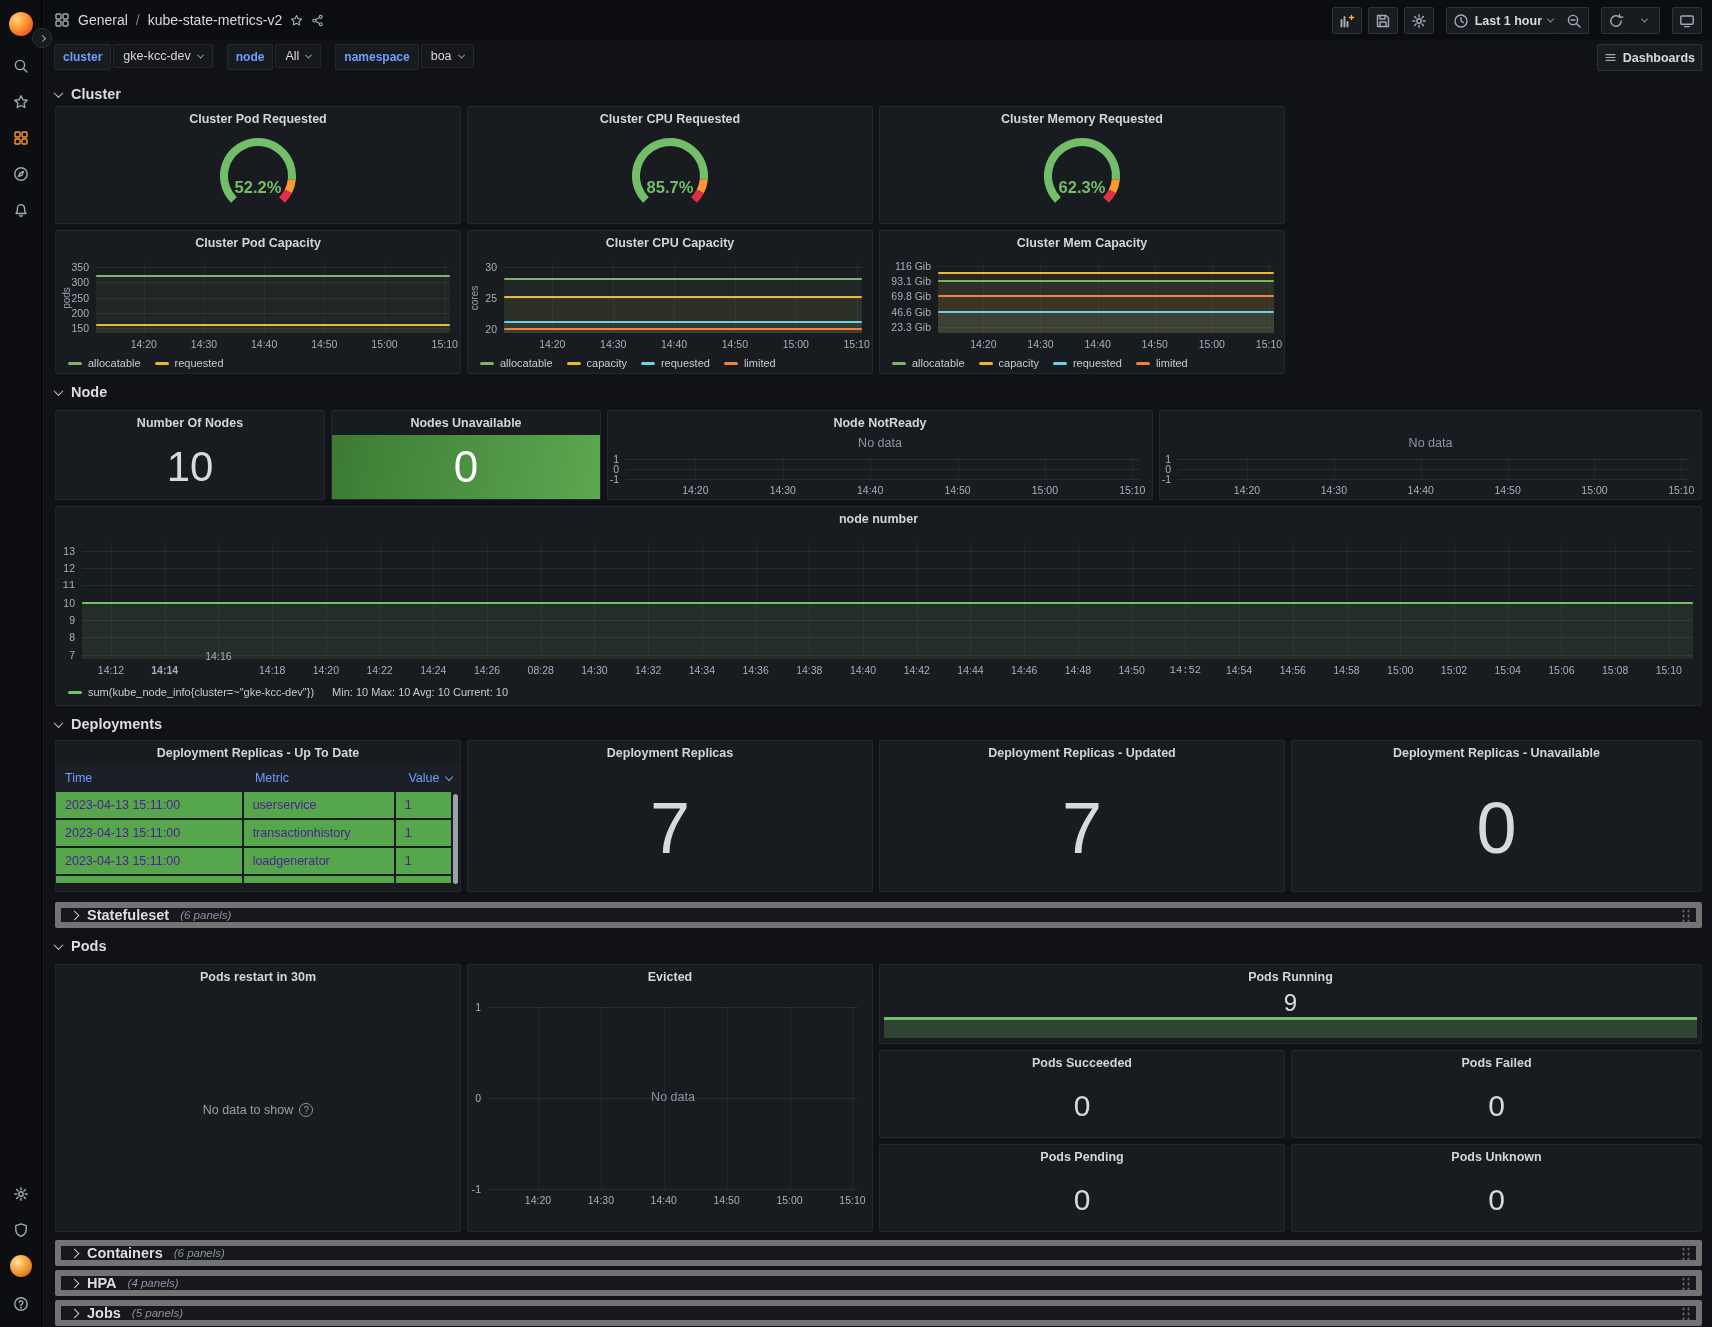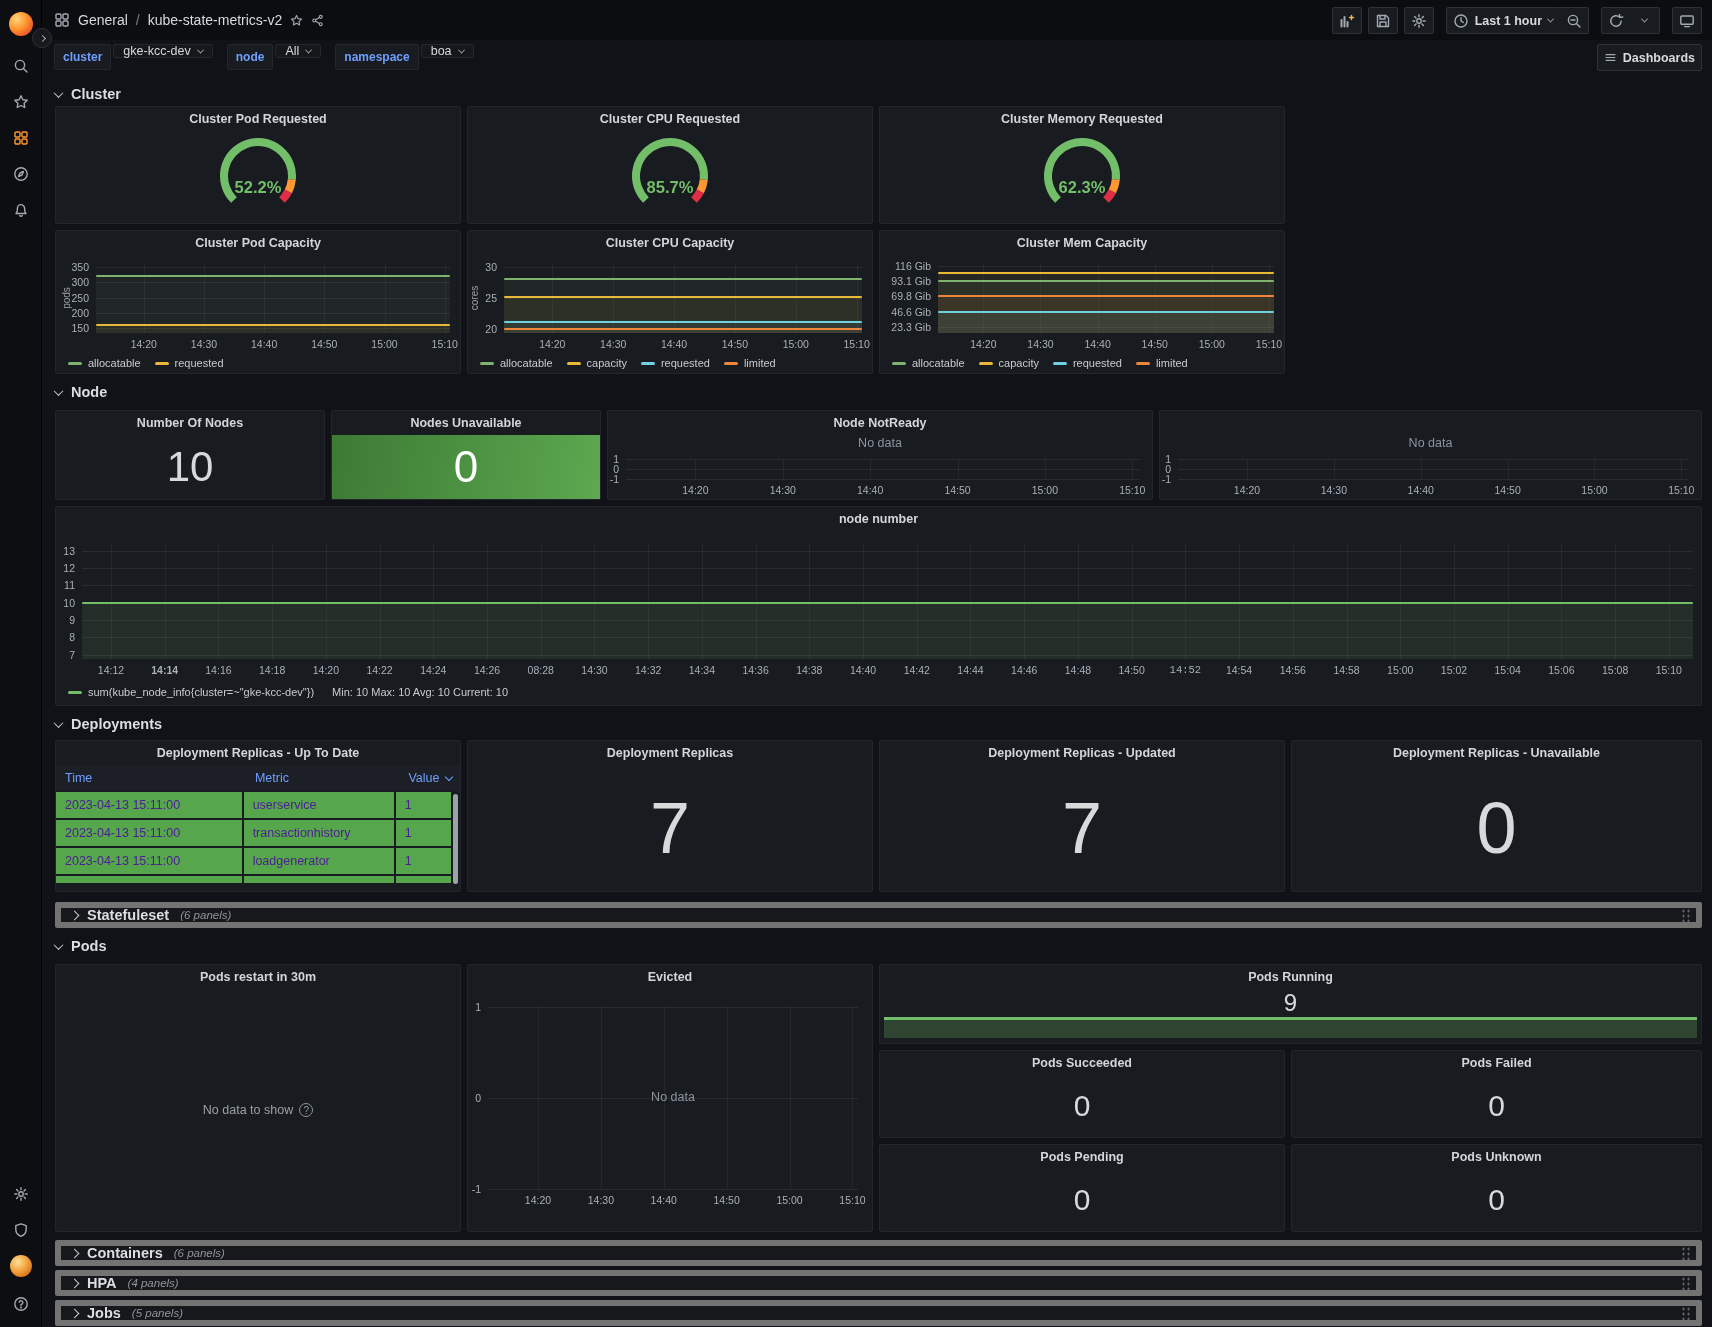--- a/index.html
+++ b/index.html
@@ -25,21 +25,21 @@
   .crumbs .t1{font-size:14px;color:#d8d9da}
   .crumbs .sep{font-size:14px;color:#7b8087}
   .crumbs .t2{font-size:14px;color:#d8d9da}
   .toolbar{position:absolute;right:10px;top:7px;display:flex;align-items:center;gap:6px}
   .btn{height:27px;min-width:30px;display:flex;align-items:center;justify-content:center;gap:6px;background:#181b1f;border:1px solid #2c3235;border-radius:2px;color:#d8d9da;font-size:12.5px;font-weight:bold;cursor:pointer;padding:0 6px}
   .btn.join-l{margin-left:-7px;border-left:none;border-radius:0 2px 2px 0}
   .subbar{position:absolute;left:42px;right:0;top:40px;height:36px;background:#111217;z-index:4}
   .vars{position:absolute;left:12px;top:4px;display:flex;gap:14px;align-items:center}
   .vgroup{display:flex;gap:2px}
   .vlabel{height:26px;display:flex;align-items:center;padding:0 8px;background:#181b1f;border:1px solid #24272c;border-radius:2px;color:#6e9fff;font-size:12px;font-weight:bold}
-  .vvalue{height:14px;display:flex;align-items:center;gap:7px;padding:0 9px;background:#15171b;border:1px solid #24272c;border-radius:2px;color:#d8d9da;font-size:12.5px;cursor:pointer}
+  .vvalue{height:24px;display:flex;align-items:center;gap:7px;padding:0 9px;background:#15171b;border:1px solid #24272c;border-radius:2px;color:#d8d9da;font-size:12.5px;cursor:pointer}
   .dashbtn{position:absolute;right:10px;top:4px}
   
   .secrow{position:absolute;height:20px;display:flex;align-items:center;gap:9px;cursor:pointer}
   .sectitle{font-size:14.5px;font-weight:bold;color:#dcdde1}
   .seccount{font-size:11.5px;font-style:italic;color:#8e949e;margin-left:2px}
   .rowpanel{position:absolute;background:#16181c;border:6px solid #737373;border-radius:2px;display:flex;align-items:center;gap:9px;padding:0 10px;cursor:pointer}
   .dots{position:absolute;right:6px;top:50%;transform:translateY(-50%);width:9px;height:15px;background:radial-gradient(circle,#5c6168 1.1px,transparent 1.3px);background-size:5px 5px;background-position:0 1px}
   .panel{position:absolute;background:#181b20;border:1px solid #23262c;border-radius:2px}
   .ptitle{height:24px;line-height:24px;text-align:center;font-size:12.5px;font-weight:600;color:#d3d5da;margin:0;white-space:nowrap;overflow:hidden;cursor:pointer}
   .pbody{position:absolute;left:0;right:0;top:24px;bottom:0}
@@ -494,21 +494,21 @@
   </section>
 
   <section class="panel" style="left:55px;top:506px;width:1647px;height:200px">
     <h2 class="ptitle">node number</h2>
     <div class="chart">
         <div class="vgrid" style="left: 54.998px; top: 12px; height: 116px;"></div>
         <div class="xtick" style="left: 54.998px; top: 133px;">14:12</div>
         <div class="vgrid" style="left: 108.717px; top: 12px; height: 116px;"></div>
         <div class="xtick" style="left: 108.717px; top: 133px; font-weight: bold;">14:14</div>
         <div class="vgrid" style="left: 162.435px; top: 12px; height: 116px;"></div>
-        <div class="xtick" style="left: 162.435px; top: 133px; text-align: right;">14:16</div>
+        <div class="xtick" style="left: 162.435px; top: 119px; text-align: right;">14:16</div>
         <div class="vgrid" style="left: 216.154px; top: 12px; height: 116px;"></div>
         <div class="xtick" style="left: 216.154px; top: 133px;">14:18</div>
         <div class="vgrid" style="left: 269.872px; top: 12px; height: 116px;"></div>
         <div class="xtick" style="left: 269.872px; top: 133px;">14:20</div>
         <div class="vgrid" style="left: 323.591px; top: 12px; height: 116px;"></div>
         <div class="xtick" style="left: 323.591px; top: 133px;">14:22</div>
         <div class="vgrid" style="left: 377.309px; top: 12px; height: 116px;"></div>
         <div class="xtick" style="left: 377.309px; top: 133px;">14:24</div>
         <div class="vgrid" style="left: 431.028px; top: 12px; height: 116px;"></div>
         <div class="xtick" style="left: 431.028px; top: 133px;">14:26</div>
@@ -554,21 +554,21 @@
         <div class="xtick" style="left: 1505.4px; top: 133px;">15:06</div>
         <div class="vgrid" style="left: 1559.12px; top: 12px; height: 116px;"></div>
         <div class="xtick" style="left: 1559.12px; top: 133px;">15:08</div>
         <div class="vgrid" style="left: 1612.84px; top: 12px; height: 116px;"></div>
         <div class="xtick" style="left: 1612.84px; top: 133px;">15:10</div>
         <div class="hgrid" style="left: 26px; top: 19.791px; width: 1611px;"></div>
         <div class="ytick" style="left: 0px; top: 13.791px; width: 19px;">13</div>
         <div class="hgrid" style="left: 26px; top: 37.1045px; width: 1611px;"></div>
         <div class="ytick" style="left: 0px; top: 31.1045px; width: 19px;">12</div>
         <div class="hgrid" style="left: 26px; top: 54.4179px; width: 1611px;"></div>
-        <div class="ytick" style="left: 0px; top: 48.4179px; width: 19px;">11</div>
+        <div class="ytick" style="left: 0px; top: 48.4179px; width: 19px; font-family: Liberation Mono, monospace;">11</div>
         <div class="hgrid" style="left: 26px; top: 71.7313px; width: 1611px;"></div>
         <div class="ytick" style="left: 0px; top: 65.7313px; width: 19px;">10</div>
         <div class="hgrid" style="left: 26px; top: 89.0448px; width: 1611px;"></div>
         <div class="ytick" style="left: 0px; top: 83.0448px; width: 19px;">9</div>
         <div class="hgrid" style="left: 26px; top: 106.358px; width: 1611px;"></div>
         <div class="ytick" style="left: 0px; top: 100.358px; width: 19px;">8</div>
         <div class="hgrid" style="left: 26px; top: 123.672px; width: 1611px;"></div>
         <div class="ytick" style="left: 0px; top: 117.672px; width: 19px;">7</div>
         <div class="sfill" style="left: 26px; top: 71.7313px; width: 1611px; height: 56.2687px; background: rgb(115, 191, 105); opacity: 0.12;"></div>
         <div class="sline" style="left: 26px; top: 70.7313px; width: 1611px; background: rgb(115, 191, 105);"></div>

